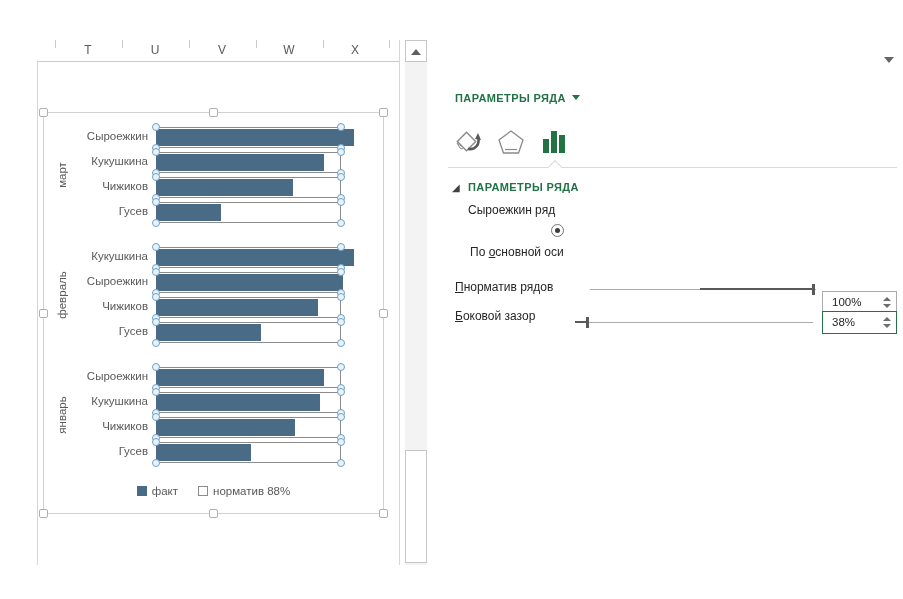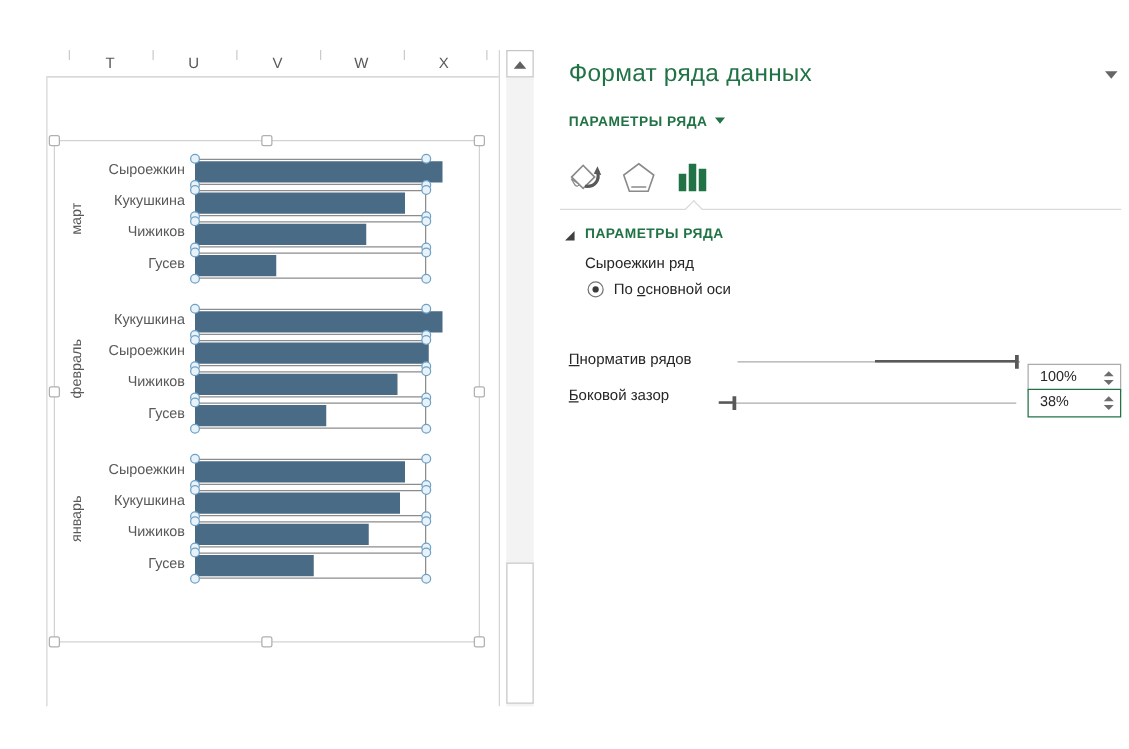--- a/index.html
+++ b/index.html
@@ -59,22 +59,22 @@
   #tabs-divider { position:absolute; left:8px; top:167px; width:449px; height:1px; background:#d9d9d9; }
   #tab-notch { position:absolute; left:110px; top:162px; width:10px; height:10px; background:#fff;
                border-left:1px solid #d9d9d9; border-top:1px solid #d9d9d9;
                transform:rotate(45deg); }
 
   #section-caret { position:absolute; left:12px; top:182px; font-size:10px; color:#404040; }
   #section-header { position:absolute; left:28px; top:181px; font-size:11px; font-weight:bold;
                     color:#217346; letter-spacing:0.4px; }
   #plot-series-label { position:absolute; left:28px; top:203px; font-size:12px; }
 
-  .radio-row { position:absolute; left:30px; display:flex; align-items:center; gap:8px;
-               font-size:12px; cursor:default; }
+  .radio-row { position:absolute; left:30px; display:flex; align-items:flex-end; gap:8px;
+               font-size:12px; cursor:default;flex-direction:column; }
   .radio { width:13px; height:13px; border:1px solid #757575; border-radius:50%;
            background:#fff; position:relative; }
   .radio.selected::after { content:""; position:absolute; left:3px; top:3px; width:5px;
            height:5px; border-radius:50%; background:#3b3b3b; }
   .accel { text-decoration:underline; }
 
   .slider-label { position:absolute; left:15px; font-size:12px; white-space:nowrap; }
   .track { position:absolute; height:1px; background:#ababab; }
   .track-active { position:absolute; height:2px; background:#595959; }
   .slider-thumb { position:absolute; width:3px; height:11px; background:#595959; }
@@ -199,33 +199,42 @@
       <div class="pt-handle" style="left: 293px; top: 300px;"></div>
       <div class="pt-handle" style="left: 293px; top: 321px;"></div>
       <div class="cat-label" style="top: 332px;">Гусев</div>
       <div class="norm-bar" style="left: 112px; top: 329px; width: 185px; height: 21px; border-color: rgb(140, 140, 140);"></div>
       <div class="fact-bar" style="left: 112px; top: 331px; width: 94.6023px; height: 17px; background: rgb(74, 107, 133);"></div>
       <div class="pt-handle" style="left: 108px; top: 325px;"></div>
       <div class="pt-handle" style="left: 108px; top: 346px;"></div>
       <div class="pt-handle" style="left: 293px; top: 325px;"></div>
       <div class="pt-handle" style="left: 293px; top: 346px;"></div>
     </div>
+  <div id="legend">
+      <div class="legend-item">
+        <div class="swatch" style="background: rgb(74, 107, 133);"></div>
+        <div class="">факт</div>
+      </div>
+      <div class="legend-item">
+        <div class="swatch" style="background: rgb(255, 255, 255); border: 1px solid rgb(140, 140, 140);"></div>
+        <div class="">норматив 88%</div>
+      </div>
+    </div>
 
   <div class="frame-handle" style="left:-5px;  top:-5px"></div>
   <div class="frame-handle" style="left:165px; top:-5px"></div>
   <div class="frame-handle" style="right:-5px; top:-5px"></div>
   <div class="frame-handle" style="left:-5px;  top:196px"></div>
   <div class="frame-handle" style="right:-5px; top:196px"></div>
   <div class="frame-handle" style="left:-5px;  bottom:-5px"></div>
   <div class="frame-handle" style="left:165px; bottom:-5px"></div>
   <div class="frame-handle" style="right:-5px; bottom:-5px"></div>
 </div>
 
 <div id="pane">
-  <div id="pane-title">Формат ряда данных</div>
   <div id="pane-caret"></div>
   <div id="pane-subheader">
     <span>ПАРАМЕТРЫ РЯДА</span><span class="sub-caret"></span>
   </div>
 
   <div class="tab-icon" style="left:12px">
     <svg width="34" height="34" viewBox="0 0 34 34">
       <rect x="8" y="9" width="13" height="13" transform="rotate(-45 14.5 15.5)" fill="none" stroke="#8a8a8a" stroke-width="1.4"></rect>
       <path d="M5 17 l3 5 q2 2 3.4 -0.4 z" fill="#fff" stroke="#8a8a8a" stroke-width="1"></path>
       <path d="M16 23 C24 24 28 18 26 11" fill="none" stroke="#595959" stroke-width="2.6"></path>

